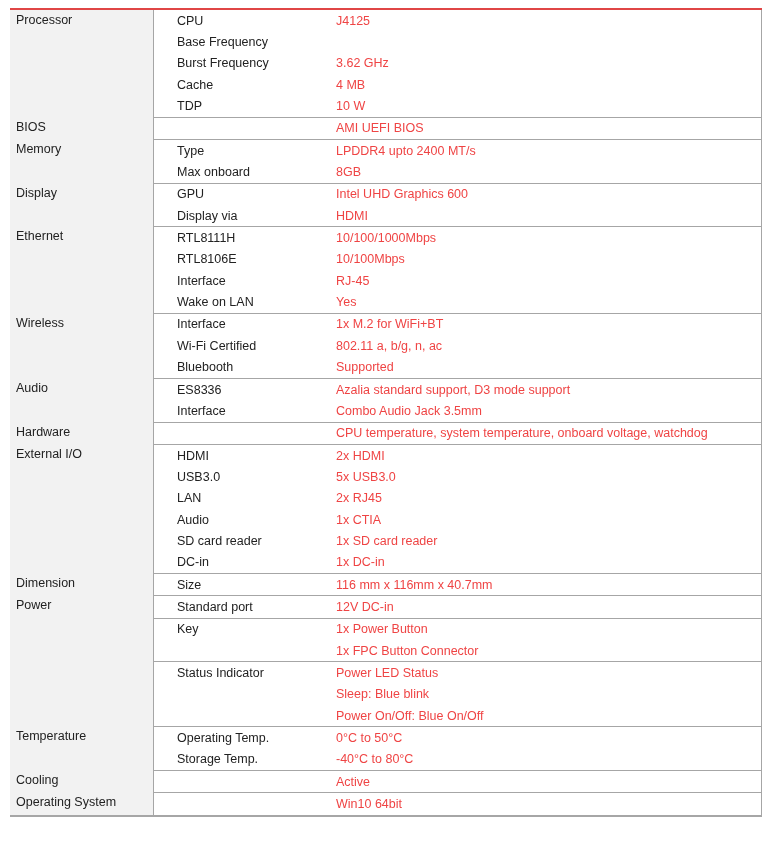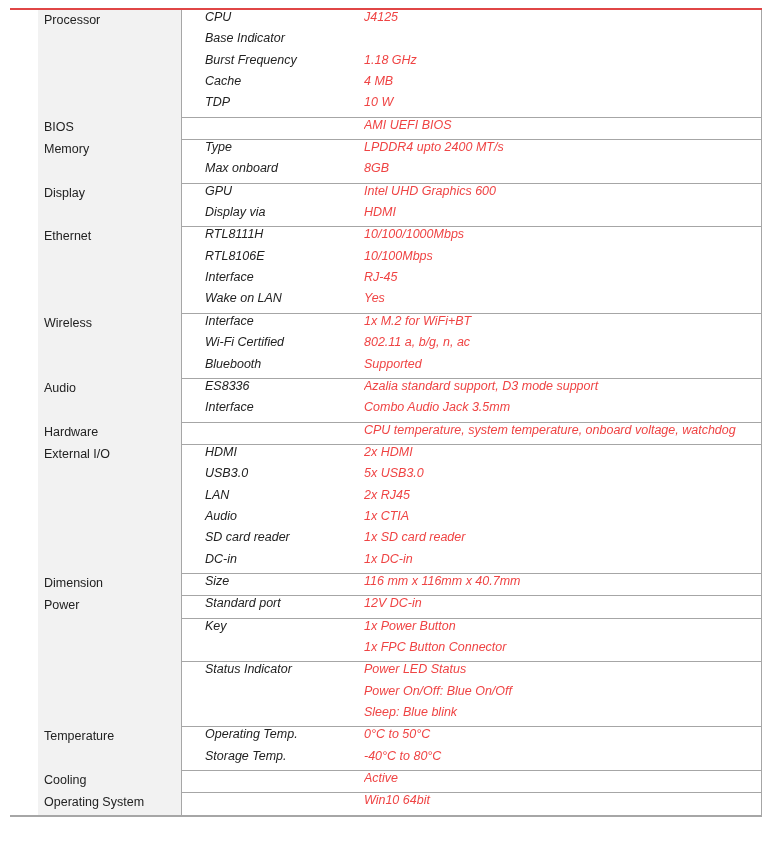--- a/index.html
+++ b/index.html
@@ -23,42 +23,41 @@
   .block {
     display: flex;
     align-items: stretch;
   }
   .cat-cell {
     width: 143px;
     flex: 0 0 143px;
     background: var(--catbg, #f2f2f2);
     padding-left: 6px;
     box-sizing: border-box;
-    margin-left: 28px;
   }
   .cat-label {
     display: block;
     height: 21.35px;
     line-height: 21.35px;
     font-size: 12.5px;
     color: #222222;
     white-space: nowrap;
   }
   .rows {
     flex: 1;
     border-left: 1px solid var(--line, #a6a6a6);
     border-right: 1px solid var(--line, #a6a6a6);
   }
   .block + .block .rows {
     border-top: 1px solid var(--line, #a6a6a6);
   }
   .row {
     display: flex;
     height: 21.35px;
-    font-style: italic;
+    align-items: center;
   }
   .sub {
     flex: 0 0 182px;
     width: 182px;
     padding-left: 23px;
     box-sizing: border-box;
     font-size: 12.5px;
     color: #222222;
     white-space: pre;
     overflow: hidden;
@@ -79,26 +78,26 @@
     <div class="cat-cell">
       <span class="cat-label">Processor</span>
     </div>
     <div class="rows">
   <div class="row">
     <span class="sub">CPU</span>
     <span class="val">J4125</span>
   </div>
 
   <div class="row">
-    <span class="sub">Base Indicator</span>
+    <span class="sub">Base Frequency</span>
   </div>
 
   <div class="row">
     <span class="sub">Burst Frequency</span>
-    <span class="val">1.18 GHz</span>
+    <span class="val">3.62 GHz</span>
   </div>
 
   <div class="row">
     <span class="sub">Cache</span>
     <span class="val">4 MB</span>
   </div>
 
   <div class="row">
     <span class="sub">TDP</span>
     <span class="val">10 W</span>
@@ -314,26 +313,26 @@
       <span class="cat-label"></span>
     </div>
     <div class="rows">
   <div class="row">
     <span class="sub">Status Indicator</span>
     <span class="val">Power LED Status</span>
   </div>
 
   <div class="row">
     <span class="sub"></span>
+    <span class="val">Sleep: Blue blink</span>
+  </div>
+
+  <div class="row">
+    <span class="sub"></span>
     <span class="val">Power On/Off: Blue On/Off</span>
-  </div>
-
-  <div class="row">
-    <span class="sub"></span>
-    <span class="val">Sleep: Blue blink</span>
   </div>
 </div>
   </div>
 
   <div class="block">
     <div class="cat-cell">
       <span class="cat-label">Temperature</span>
     </div>
     <div class="rows">
   <div class="row">

